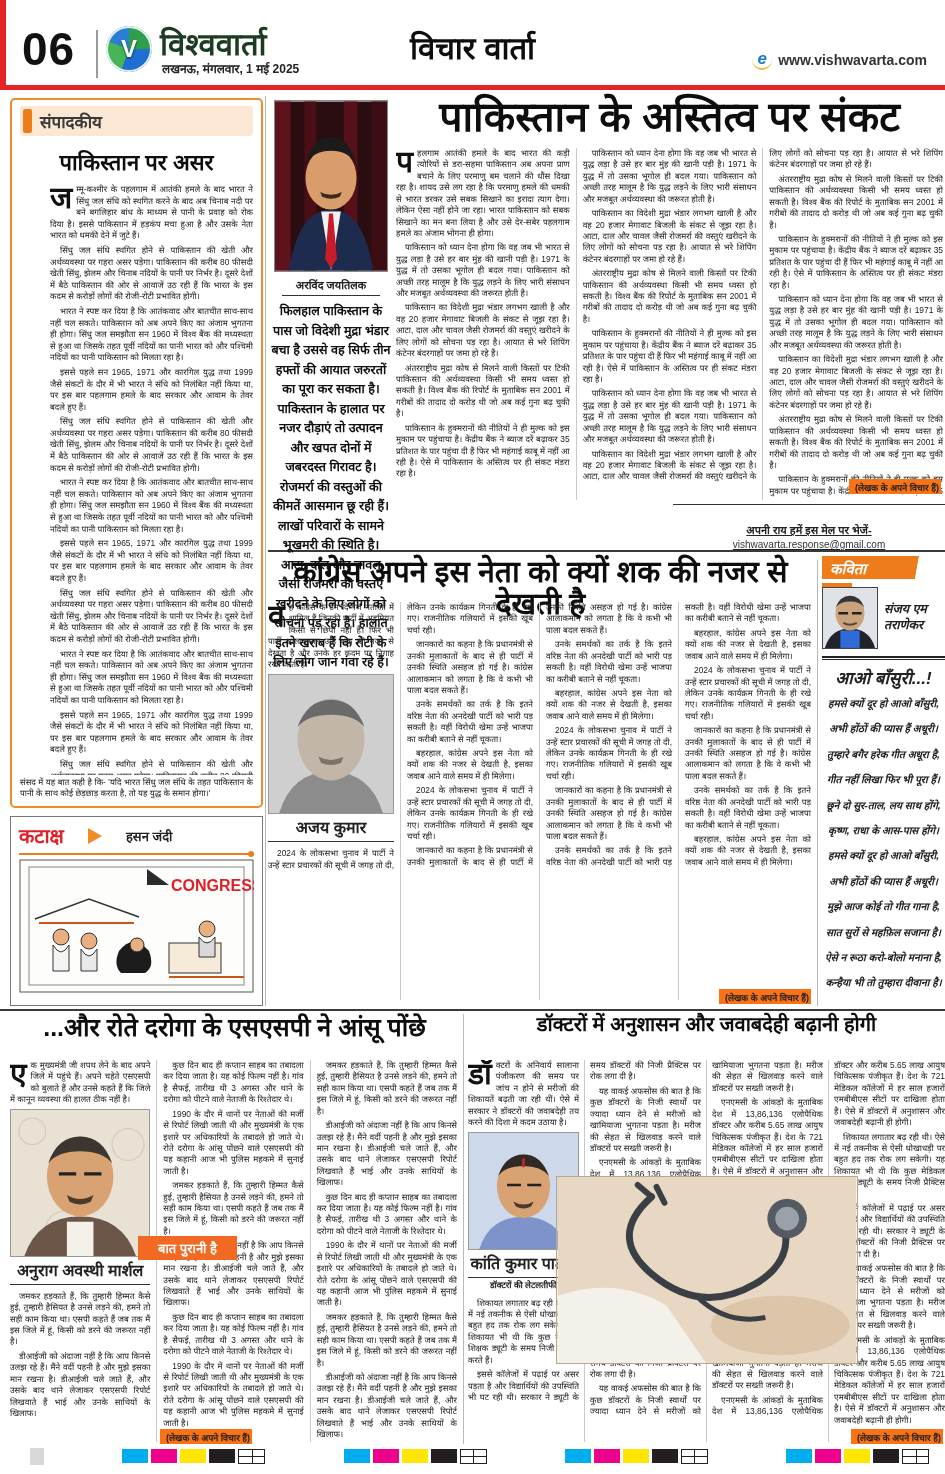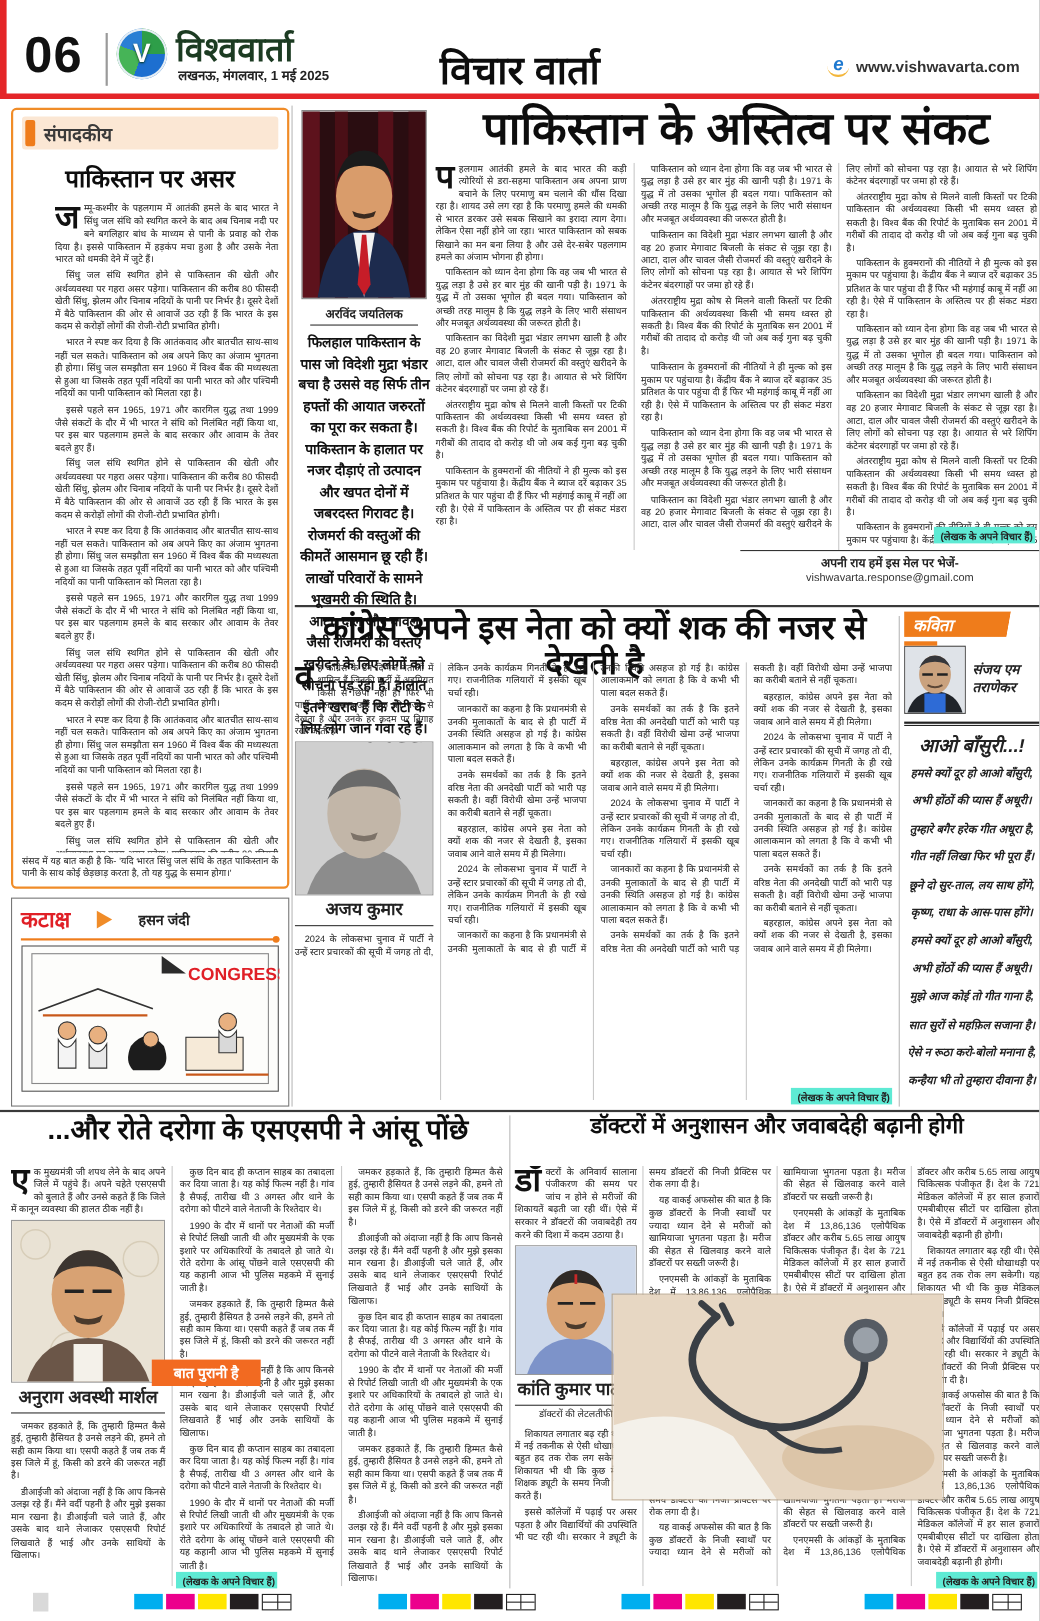--- a/index.html
+++ b/index.html
@@ -10,21 +10,21 @@
   .red-edge { position:absolute; left:0; top:0; width:6px; height:88px; background:#e42528; }
   .header-rule { position:absolute; left:0; top:85px; width:945px; height:5px; background:#e42528; }
   .page-number { position:absolute; left:22px; top:22px; font-size:46px; font-weight:bold; color:#111; letter-spacing:1px; }
   .head-div { position:absolute; left:96px; top:30px; width:2px; height:48px; background:#9a9a9a; }
   .logo { position:absolute; left:106px; top:26px; width:46px; height:46px; border-radius:50%;
           background:conic-gradient(#2e9e49 0 90deg,#1d6fd0 90deg 200deg,#46b457 200deg 290deg,#2a7fd4 290deg 360deg);
           display:flex; align-items:center; justify-content:center; box-shadow:0 0 0 2px #e6eef5 inset; }
   .logo span { color:#fff; font-weight:bold; font-size:24px; text-shadow:0 1px 2px #04330f; }
   .masthead { position:absolute; left:160px; top:22px; font-size:31px; font-weight:bold; color:#1c3b22; }
   .dateline { position:absolute; left:162px; top:60px; font-size:12px; font-weight:bold; color:#222; }
-  .section-title { position:absolute; left:0; right:0; top:26px; text-align:center; font-size:36px; font-weight:bold; color:#0d0d0d;margin-top:12px; }
+  .section-title { position:absolute; left:0; right:0; top:26px; text-align:center; font-size:31px; font-weight:bold; color:#0d0d0d; }
   .website { position:absolute; right:18px; top:50px; font-size:14px; font-weight:bold; color:#333; display:flex; align-items:center; gap:6px; }
   .e-icon { display:inline-flex; width:20px; height:20px; border-radius:50%; align-items:center; justify-content:center;
             color:#1e79d0; font-weight:bold; font-size:17px; font-style:italic; border-bottom:2px solid #f3b63a; }
 
   
   .vline { position:absolute; width:1px; background:#b9b9b9; }
   .hline { position:absolute; height:2px; background:#3a3a3a; }
 
   
   .editorial { position:absolute; left:10px; top:98px; width:253px; height:710px; border:2px solid #f08c28; border-radius:5px; padding:6px 8px; overflow:hidden; }
@@ -48,32 +48,32 @@
   
   .article { position:absolute; }
   .headline { text-align:center; font-weight:bold; color:#0d0d0d; line-height:1.05; }
   .body-cols { font-size:8.4px; line-height:1.36; text-align:justify; overflow:hidden; column-gap:13px; column-rule:1px solid #c9c9c9; }
   .body-cols p { margin-bottom:3px; text-indent:9px; }
   p.lead { text-indent:0; }
   p.lead::first-letter { font-size:30px; font-weight:bold; float:left; line-height:0.75; padding:3px 4px 0 0; color:#111; }
   .author-card { break-inside:avoid; width:100%; margin:1px 0 6px; }
   .author-card svg { display:block; width:100%; border:1px solid #999; }
   .author-name { text-align:center; font-weight:bold; font-size:16px; padding:3px 0 2px; border-bottom:1.5px solid #333; }
-  .disclaimer { position:absolute; background:#5eead4; font-weight:bold; font-size:9px; text-align:right; padding:2px 2px 0 6px; }
+  .disclaimer { position:absolute; background:#f97316; font-weight:bold; font-size:9px; text-align:right; padding:2px 2px 0 6px; }
 
   
   .main-art { left:268px; top:96px; width:677px; height:454px; }
   .main-rail { position:absolute; left:2px; top:4px; width:122px; }
   .main-rail svg { display:block; width:114px; height:172px; margin:0 auto; border:1px solid #888; }
   .rail-name { text-align:center; font-weight:bold; font-size:11px; margin:5px 0 3px; }
   .rail-rule { width:80%; margin:0 auto 6px; border-bottom:1.5px solid #333; }
   .pull-quote { font-size:12.6px; line-height:1.55; font-weight:600; text-align:center; color:#111; }
   .main-headline { position:absolute; left:128px; top:0; right:2px; font-size:41px; }
   .main-body { position:absolute; left:128px; top:52px; right:2px; height:352px; column-count:3; }
-  .feedback { position:absolute; right:0; bottom:19px; width:272px; background:#fff; border-top:1.5px solid #333; text-align:center; padding-top:2px; }
+  .feedback { position:absolute; right:0; bottom:0; width:272px; background:#fff; border-top:1.5px solid #333; text-align:center; padding-top:17px;text-decoration:underline; }
   .feedback .fl { font-size:11px; font-weight:bold; }
   .feedback .fe { font-size:10px; color:#333; margin-top:2px; }
 
   
   .congress { left:268px; top:556px; width:545px; height:450px; }
   .congress .headline { font-size:30px; }
   .congress-body { position:absolute; left:0; top:46px; right:2px; height:398px; column-count:4; }
 
   
   .poem { position:absolute; left:822px; top:556px; width:123px; height:450px;font-style:italic; }
@@ -88,21 +88,21 @@
   .poem-lines p { text-align:center; font-size:10.3px; font-weight:bold; color:#222; margin:0 0 11.5px; line-height:1.35; }
 
   
   .ssp { left:10px; top:1014px; width:449px; height:432px; }
   .ssp .headline { font-size:25px; }
   .ssp-body { position:absolute; left:0; top:46px; right:2px; height:382px; column-count:3; }
   .old-box { position:absolute; left:128px; top:222px; background:#f26a21; color:#fff; font-weight:bold; font-size:13px; padding:3px 20px; }
   .doctors { left:468px; top:1014px; width:477px; height:432px; }
   .doctors .headline { font-size:20px; }
   .doctors-body { position:absolute; left:0; top:46px; right:0; height:382px; column-count:4; column-gap:11px; }
-  .caption { text-align:center; font-weight:normal; font-size:8.6px; padding-top:2px; color:#222; }
+  .caption { text-align:center; font-weight:bold; font-size:8.6px; padding-top:2px; color:#222; }
   .steth { position:absolute; left:88px; top:162px; width:302px; height:188px; border:1px solid #b9a78c; }
   .steth svg { display:block; width:100%; height:100%; }
 
   
   .marks { position:absolute; left:30px; right:16px; top:1447px; height:18px; display:flex; justify-content:space-between; align-items:center; }
   .gray-chip { width:14px; height:17px; background:#d9d9d9; }
   .mark-group { display:flex; gap:3px; align-items:center; }
   .sq { width:26px; height:14px; }
   .regmark { width:27px; height:15px; border:1px solid #222; background:#fff; position:relative; }
   .regmark::before { content:""; position:absolute; left:50%; top:0; bottom:0; width:1px; background:#222; }

